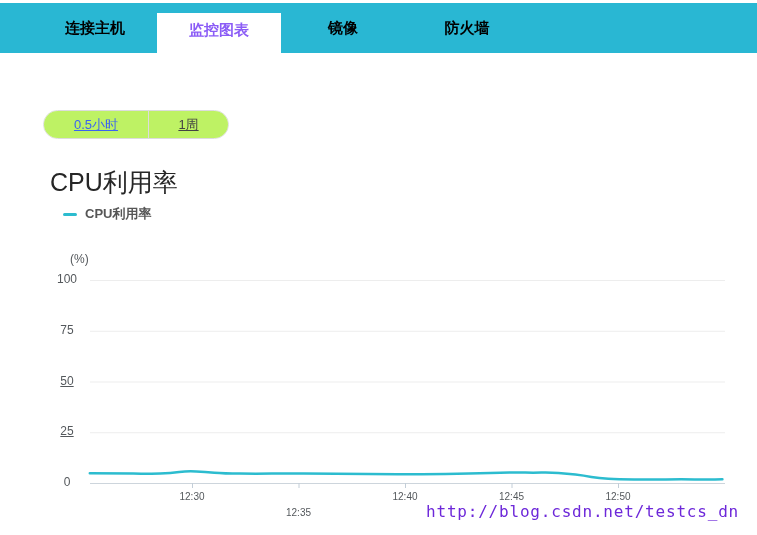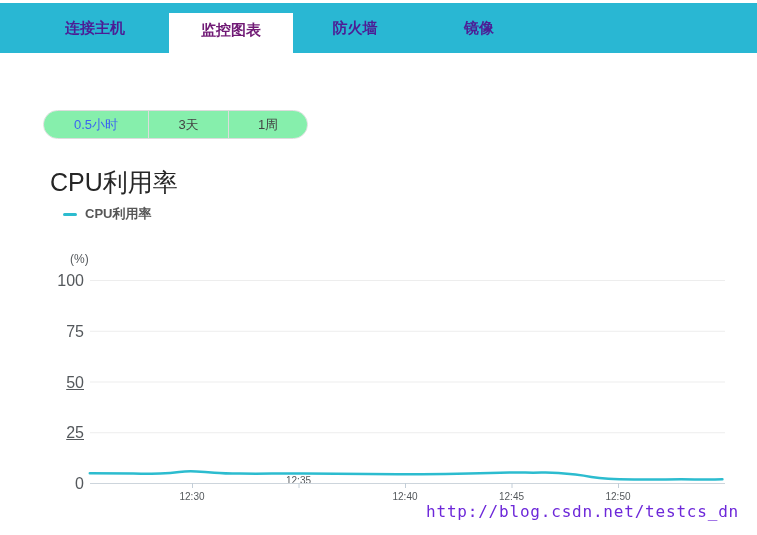--- a/index.html
+++ b/index.html
@@ -2,84 +2,83 @@
 <html><head>
 <meta charset="utf-8">
 <style>
   * { margin:0; padding:0; box-sizing:border-box; }
   html,body { background:#fff; }
   body { font-family:"Liberation Sans","DejaVu Sans",sans-serif; }
   .stage { position:relative; width:757px; height:535px; background:#fff; overflow:hidden; }
 
   
   .navbar { position:absolute; left:0; top:3px; width:757px; height:50px; display:flex; padding-left:33px; }
-  .tab { width:124px; height:62px; line-height:50px; text-align:center; color:#4c1d95;
+  .tab { width:124px; height:62px; line-height:50px; text-align:center; color:#000000;
          font-size:15px; font-weight:bold; cursor:pointer; }
-  .tab.active { margin-top:10px; height:40px; line-height:34px; background:#fff; color:#701a75;margin-left:12px; }
+  .tab.active { margin-top:10px; height:40px; line-height:34px; background:#fff; color:#8b5cf6; }
 
   
   .range-group { position:absolute; left:43px; top:110px; height:29px; display:flex;
                  border:1px solid #dcdcdc; border-radius:15px; overflow:hidden; background:#fff; }
   .range-btn { width:79px; height:27px; line-height:27px; text-align:center; font-size:13px;
-               color:#444; border-left:1px solid #dcdcdc; cursor:pointer; background:#86efac; }
+               color:#444; border-left:1px solid #dcdcdc; cursor:pointer; background:#bef264;text-decoration:underline; }
   .range-btn:first-child { width:104px; border-left:none; }
   .range-btn:nth-child(2) { width:80px; }
   .range-btn.selected { color:#3c64f0; }
 
   
   .chart-title { position:absolute; left:50px; top:166px; font-size:25px; font-weight:500; color:#262626; }
   .legend { position:absolute; left:63px; top:205px; display:flex; align-items:center; cursor:pointer; }
   .legend-dash { width:14px; height:3px; border-radius:2px; background:#2cbccf; margin-right:8px; }
   .legend-text { font-size:13px; font-weight:bold; color:#565656; }
 
   
   .unit-label { position:absolute; left:70px; top:252px; font-size:12px; color:#54585c; }
-  .y-label { position:absolute; width:34px; text-align:right; font-size:16px; color:#54585c; }
+  .y-label { position:absolute; width:34px; text-align:center; font-size:12px; color:#54585c; }
   .x-label { position:absolute; width:60px; text-align:center; font-size:10px; color:#54585c; }
 
   .chart-svg { position:absolute; left:0; top:0; pointer-events:none; }
 
   .watermark { position:absolute; right:18px; top:502px; font-family:"DejaVu Sans Mono",monospace;
                font-size:16px; letter-spacing:0.8px; color:#6d28d9; white-space:nowrap; }
 </style>
 </head>
 <body>
 
 <div class="stage">
 
   <div class="navbar" id="navbar" style="background: rgb(41, 183, 211);">
       <div class="tab">连接主机</div>
       <div class="tab active">监控图表</div>
+      <div class="tab">镜像</div>
       <div class="tab">防火墙</div>
-      <div class="tab">镜像</div>
     </div>
 
   <div class="range-group" id="range-group">
       <div class="range-btn selected">0.5小时</div>
-      <div class="range-btn">3天</div>
       <div class="range-btn">1周</div>
     </div>
 
   <div class="chart-title">CPU利用率</div>
 
   <div class="legend">
     <span class="legend-dash"></span>
     <span class="legend-text">CPU利用率</span>
   </div>
 
   <div class="unit-label">(%)</div>
 
   <div id="axis-labels">
       <div class="y-label" style="left: 50px; top: 272px;">100</div>
       <div class="y-label" style="left: 50px; top: 322.75px;">75</div>
       <div class="y-label" style="left: 50px; top: 373.5px; text-decoration: underline;">50</div>
       <div class="y-label" style="left: 50px; top: 424.25px; text-decoration: underline;">25</div>
       <div class="y-label" style="left: 50px; top: 475px;">0</div>
       <div class="x-label" style="left: 162px; top: 491px;">12:30</div>
-      <div class="x-label" style="left: 268.5px; top: 475px;">12:35</div>
+      <div class="x-label" style="left: 268.5px; top: 507px;">12:35</div>
       <div class="x-label" style="left: 375px; top: 491px;">12:40</div>
       <div class="x-label" style="left: 481.5px; top: 491px;">12:45</div>
       <div class="x-label" style="left: 588px; top: 491px;">12:50</div>
     </div>
 
   <svg class="chart-svg" id="chart-svg" width="757" height="535" viewBox="0 0 757 535">
       <line x1="90" y1="280.5" x2="725" y2="280.5" stroke="#ededed" stroke-width="1"></line>
       <line x1="90" y1="331.25" x2="725" y2="331.25" stroke="#ededed" stroke-width="1"></line>
       <line x1="90" y1="382" x2="725" y2="382" stroke="#ededed" stroke-width="1"></line>
       <line x1="90" y1="432.75" x2="725" y2="432.75" stroke="#ededed" stroke-width="1"></line>

